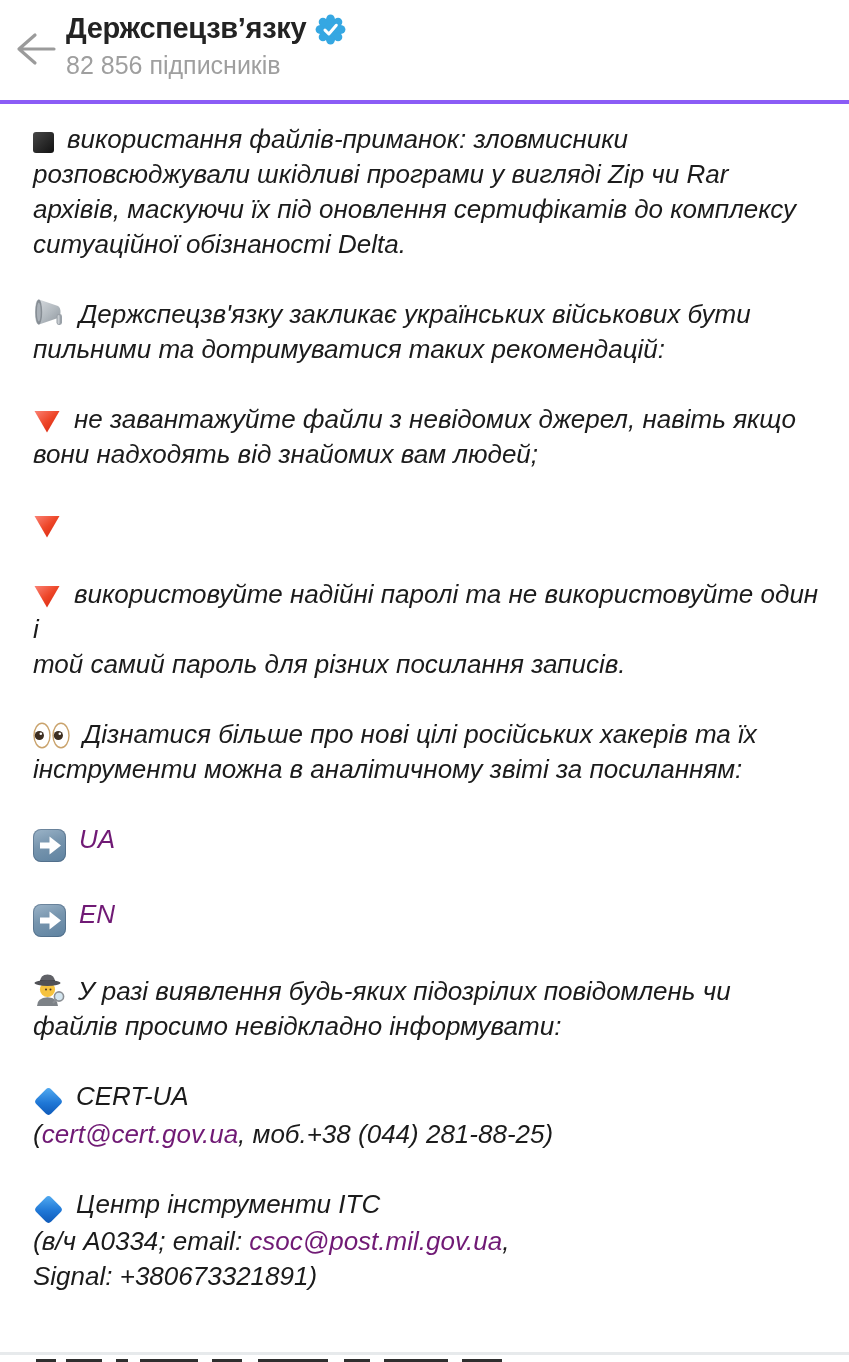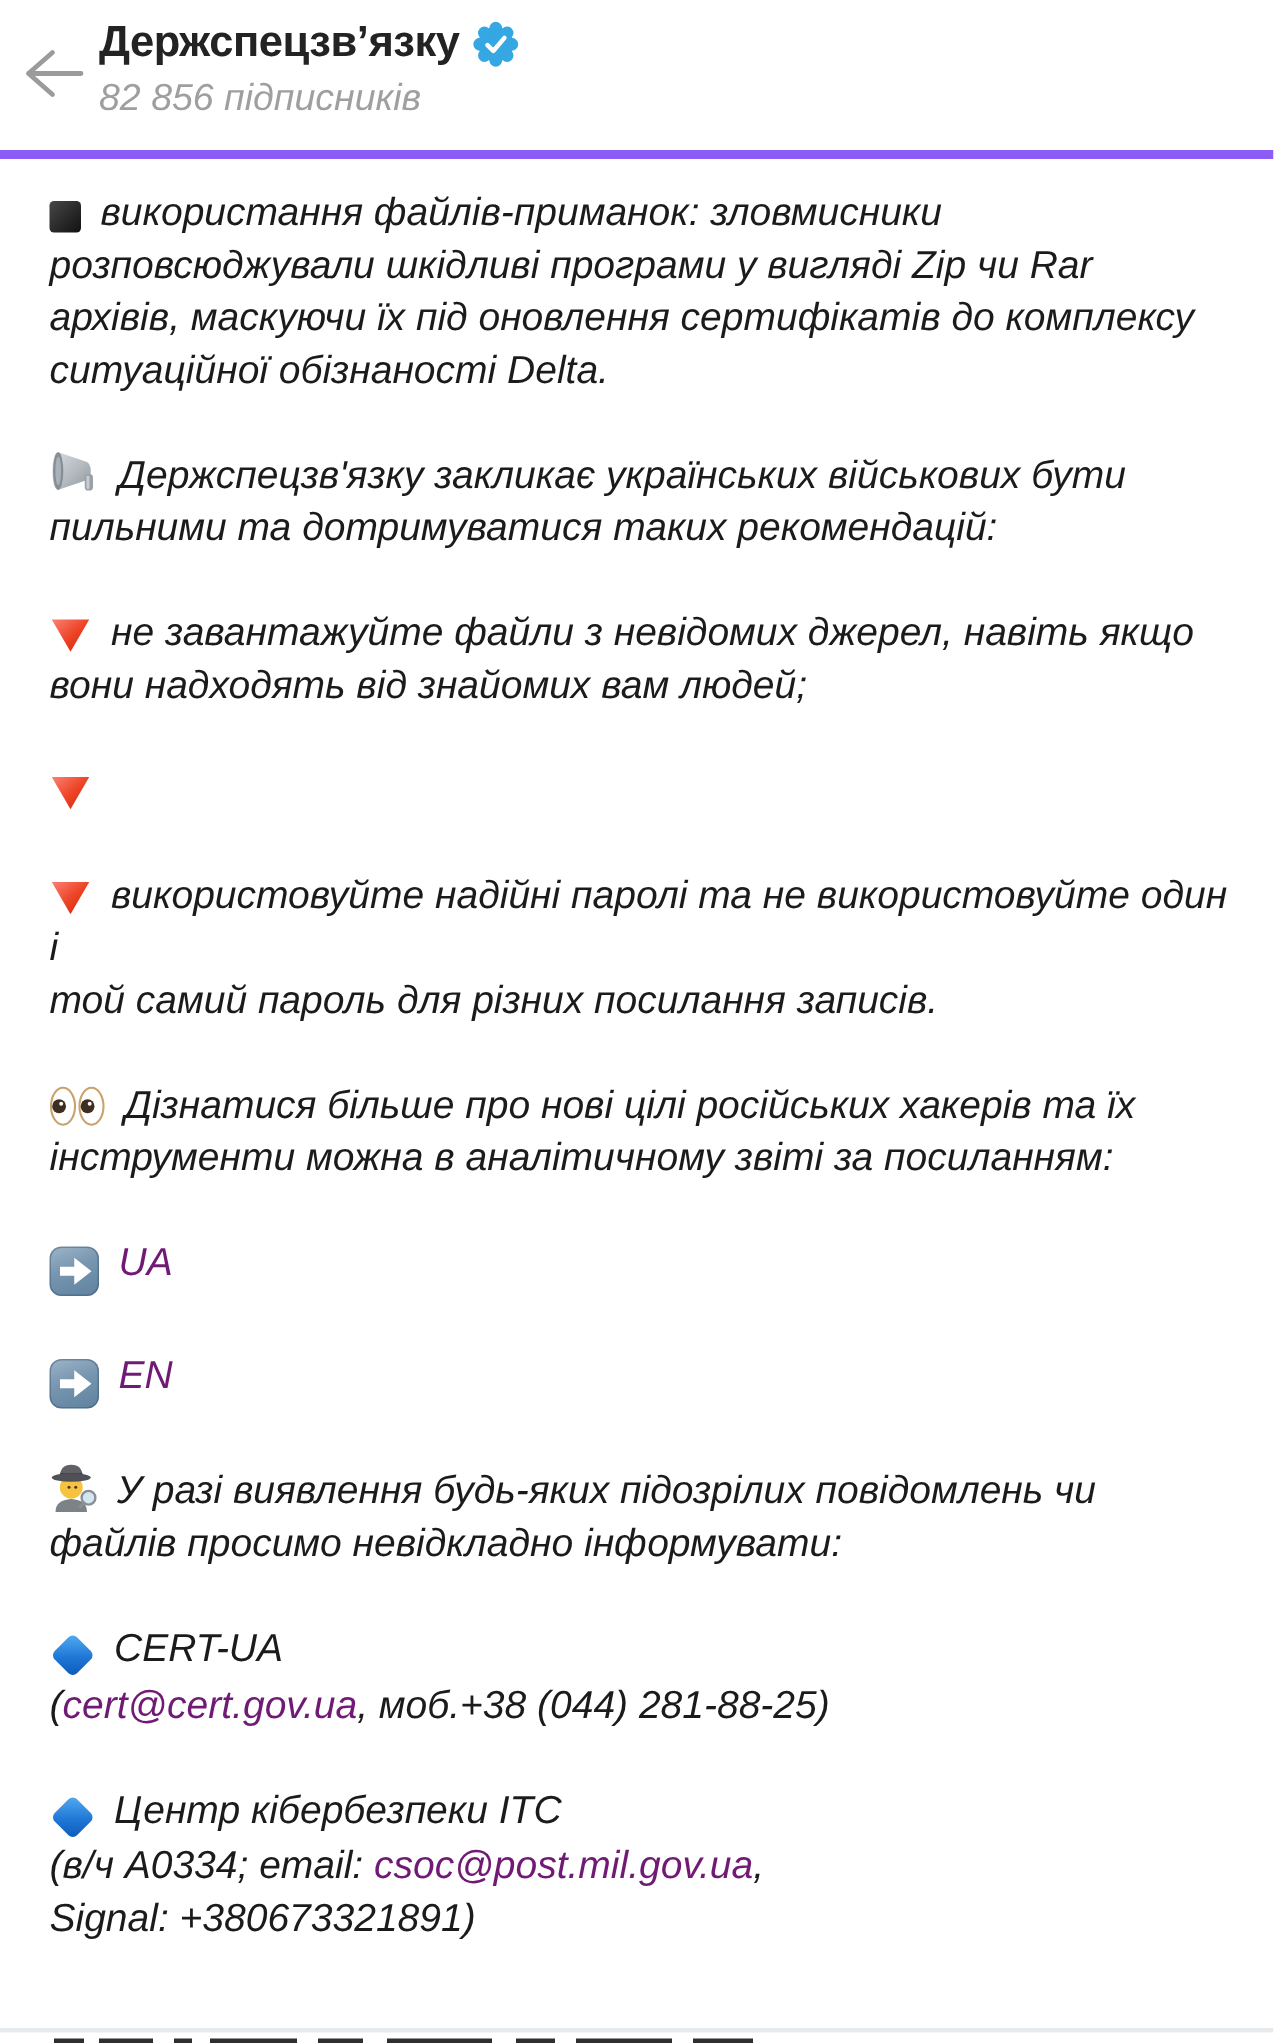--- a/index.html
+++ b/index.html
@@ -2,27 +2,27 @@
 <html><head>
 <meta charset="utf-8">
 <style>
   html,body{margin:0;padding:0;}
   body{
     width:849px;height:1362px;overflow:hidden;position:relative;
     background:#ffffff;color:#1b1b1b;
     font-family:"Liberation Sans","DejaVu Sans",sans-serif;
   }
   
-  .hdr{height:100px;border-bottom:6px solid #8b5cf6;position:relative;background:#fff;}
+  .hdr{height:100px;border-bottom:4px solid #8b5cf6;position:relative;background:#fff;}
   .back{position:absolute;left:8px;top:24px;width:50px;height:50px;cursor:pointer;}
   .hinfo{margin-left:66px;padding-top:11px;cursor:pointer;}
   .trow{display:flex;align-items:center;gap:9px;}
   .title{font-size:29px;font-weight:bold;color:#232323;letter-spacing:-0.3px;}
   .badge{width:31px;height:31px;margin-top:3px;flex:0 0 auto;}
-  .subs{font-size:25px;color:#9f9f9f;margin-top:6px;font-style:italic;}
+  .subs{font-size:25px;color:#9f9f9f;margin-top:6px;}
   
   .msg{padding:18px 20px 0 33px;font-size:26px;line-height:35px;}
   .msg p{margin:0 0 35px 0;font-style:italic;}
   .t{white-space:pre-line;}
   .emj{display:inline-block;vertical-align:-6px;margin-right:13px;line-height:0;}
   .lnk{color:#701a75;text-decoration:none;cursor:pointer;}
   
   .blk{width:21px;height:21px;border-radius:3px;display:inline-block;
        background:linear-gradient(135deg,#474747,#111111);vertical-align:1px;}
   
@@ -182,21 +182,21 @@
   <p>
     <span class="emj diaw">
         <span class="dia"></span>
       </span><span>CERT-UA</span><br>
     <span>(</span><a class="lnk">cert@cert.gov.ua</a><span>, моб.+38 (044) 281-88-25)</span>
   </p>
 
   <p>
     <span class="emj diaw">
         <span class="dia"></span>
-      </span><span>Центр кібербезпеки ІТС</span><br>
+      </span><span>Центр інструменти ІТС</span><br>
     <span>(в/ч А0334; email: </span><a class="lnk">csoc@post.mil.gov.ua</a><span>,</span><br>
     <span>Signal: +380673321891)</span>
   </p>
 
 </main>
 
 <div class="nextstrip">
   <span class="dash" style="left:36px;width:20px;"></span>
   <span class="dash" style="left:66px;width:36px;"></span>
   <span class="dash" style="left:116px;width:12px;"></span>

